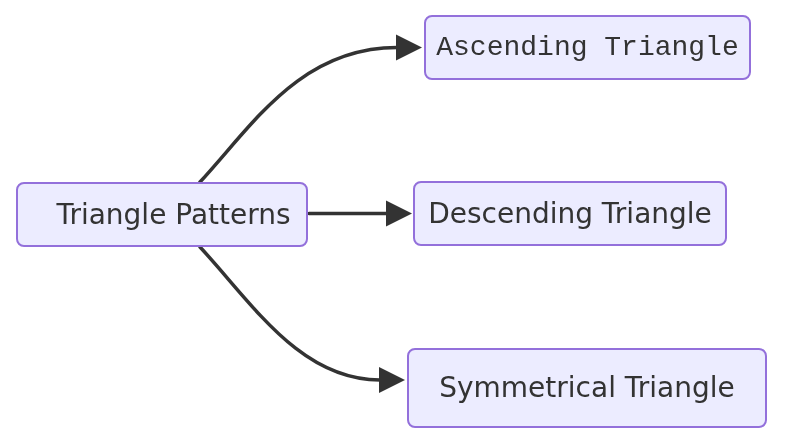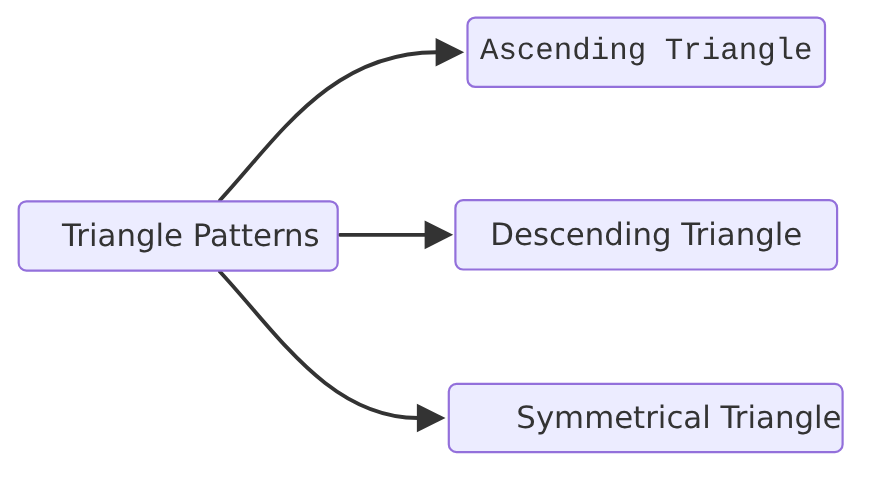--- a/index.html
+++ b/index.html
@@ -32,22 +32,22 @@
     display: flex;
     align-items: center;
     justify-content: center;
     color: var(--node-text, #333333);
     font-size: 28px;
     line-height: 1;
     white-space: nowrap;
   }
   .node-root        { left: 16px;  top: 182px; width: 292px; height: 65px; padding-left: 23px; }
   .node-ascending   { left: 424px; top: 15px;  width: 327px; height: 65px; font-family: Liberation Mono, monospace; }
-  .node-descending  { left: 413px; top: 181px; width: 349px; height: 65px; justify-content: center; }
-  .node-symmetrical { left: 407px; top: 348px; width: 360px; height: 64px; justify-content: flex-end; }
+  .node-descending  { left: 413px; top: 181px; width: 314px; height: 65px; justify-content: center; }
+  .node-symmetrical { left: 407px; top: 348px; width: 360px; height: 80px; }
   .edge-path {
     fill: none;
     stroke-width: 3.5px;
     stroke-linecap: round;
   }
 </style>
 </head>
 <body>
 
 <div class="canvas">

